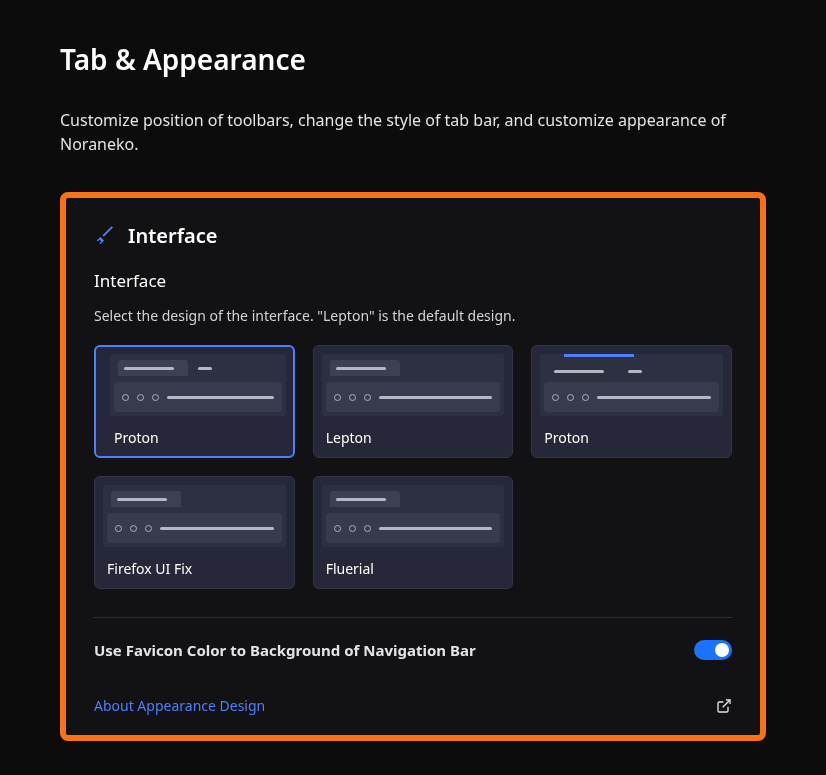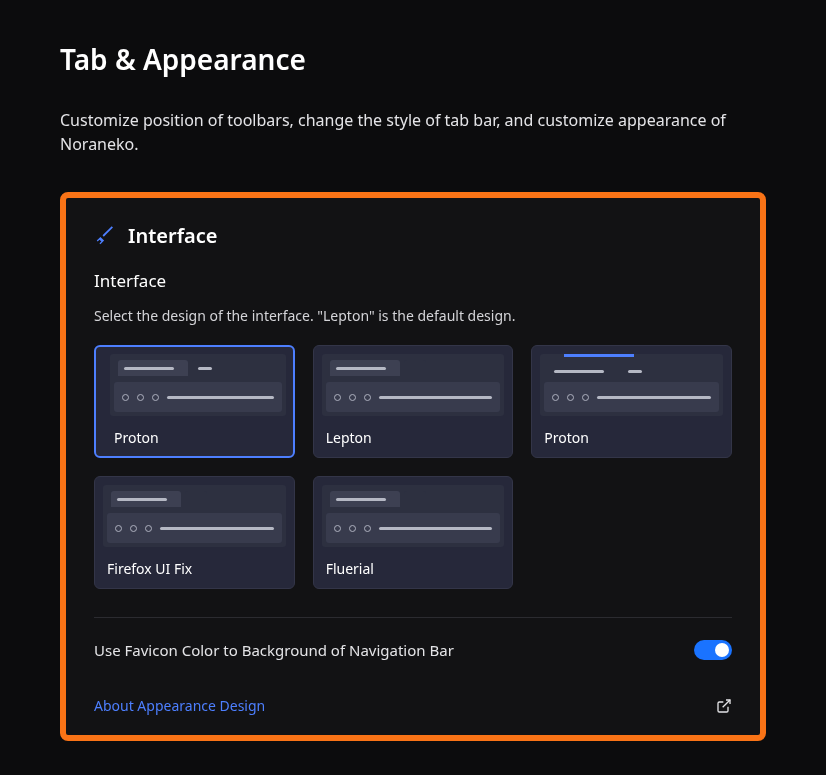--- a/index.html
+++ b/index.html
@@ -159,20 +159,21 @@
       font-size: 17px;
       font-weight: 400;
       color: #ffffff;
       margin-bottom: 18px;
     }
     .toggle-row {
       display: flex;
       align-items: flex-end;
       justify-content: space-between;
       margin-bottom: 26px;
+      font-weight: bold;
     }
     .toggle-label {
       font-size: 15px;
       color: #e4e4e7;
     }
     .toggle {
       width: 38px;
       height: 20px;
       background-color: #1a73ff;
       border-radius: 10px;

